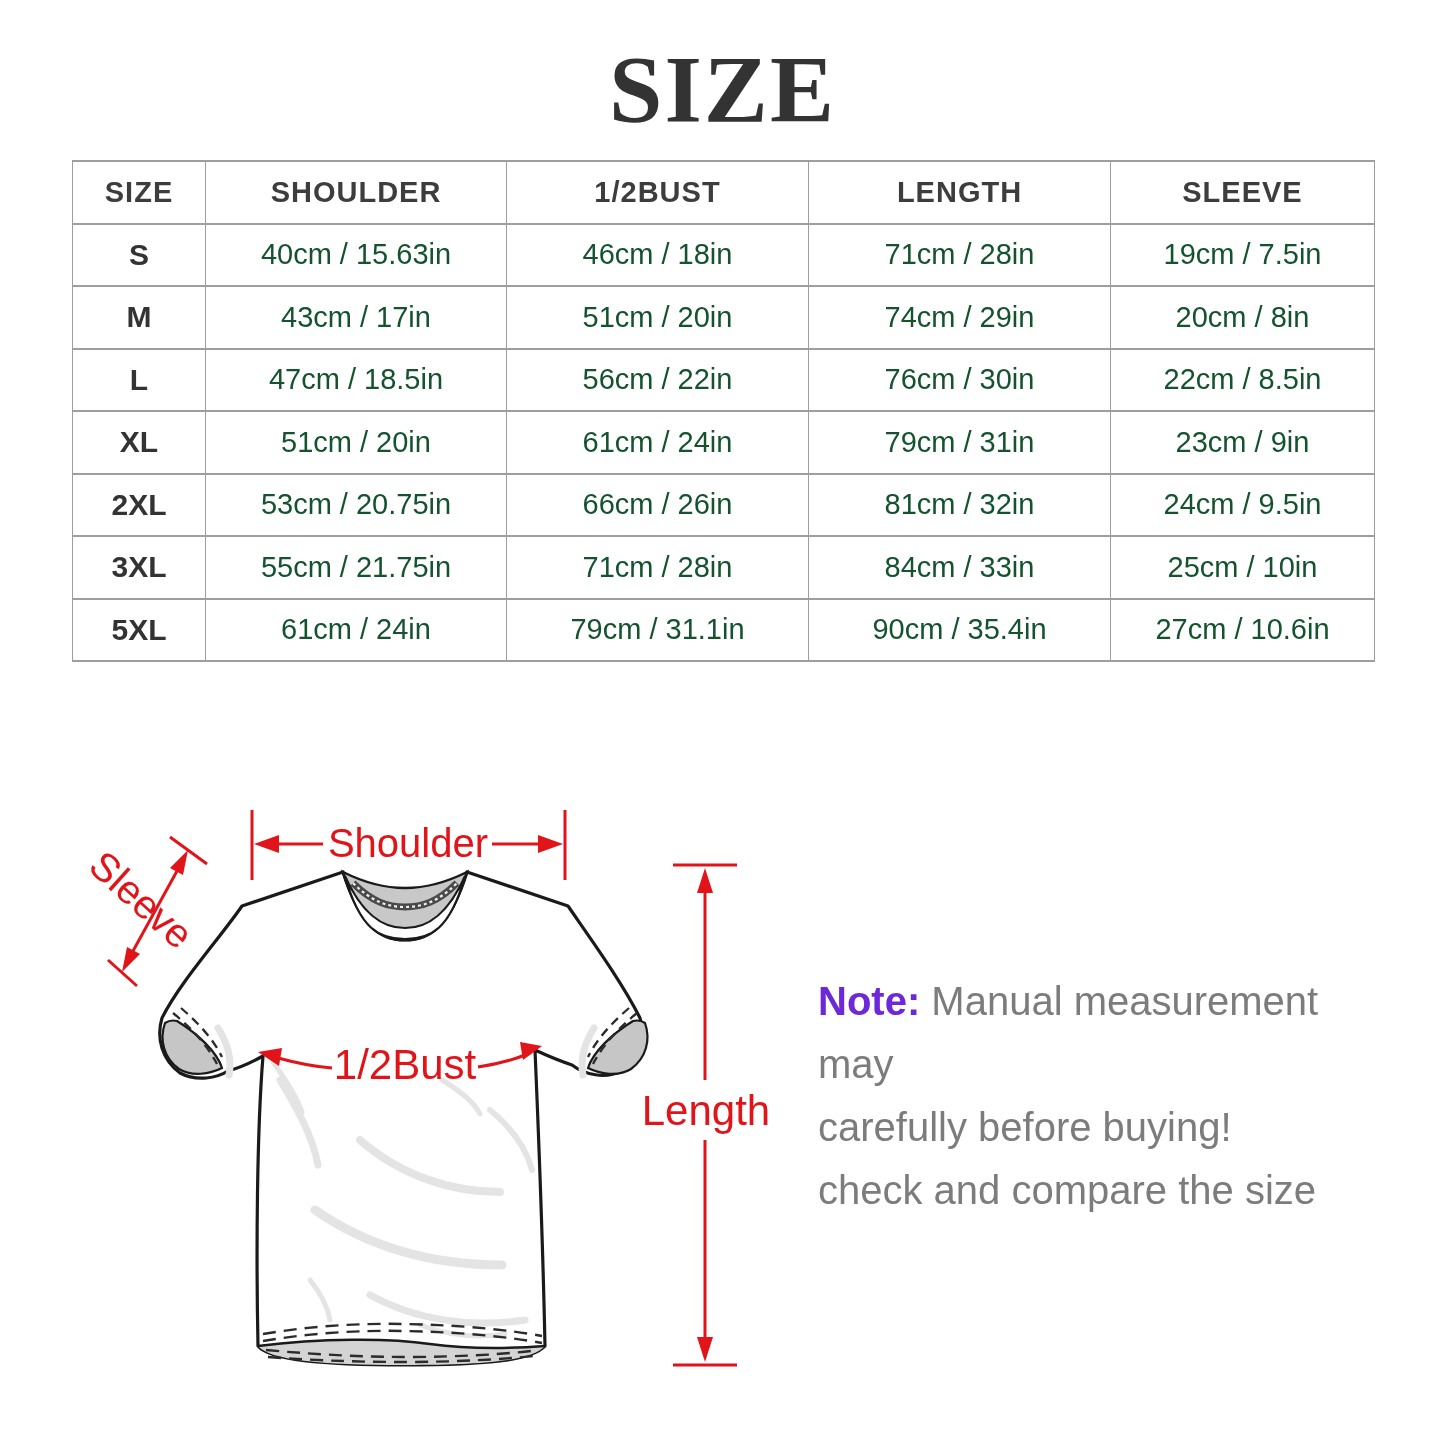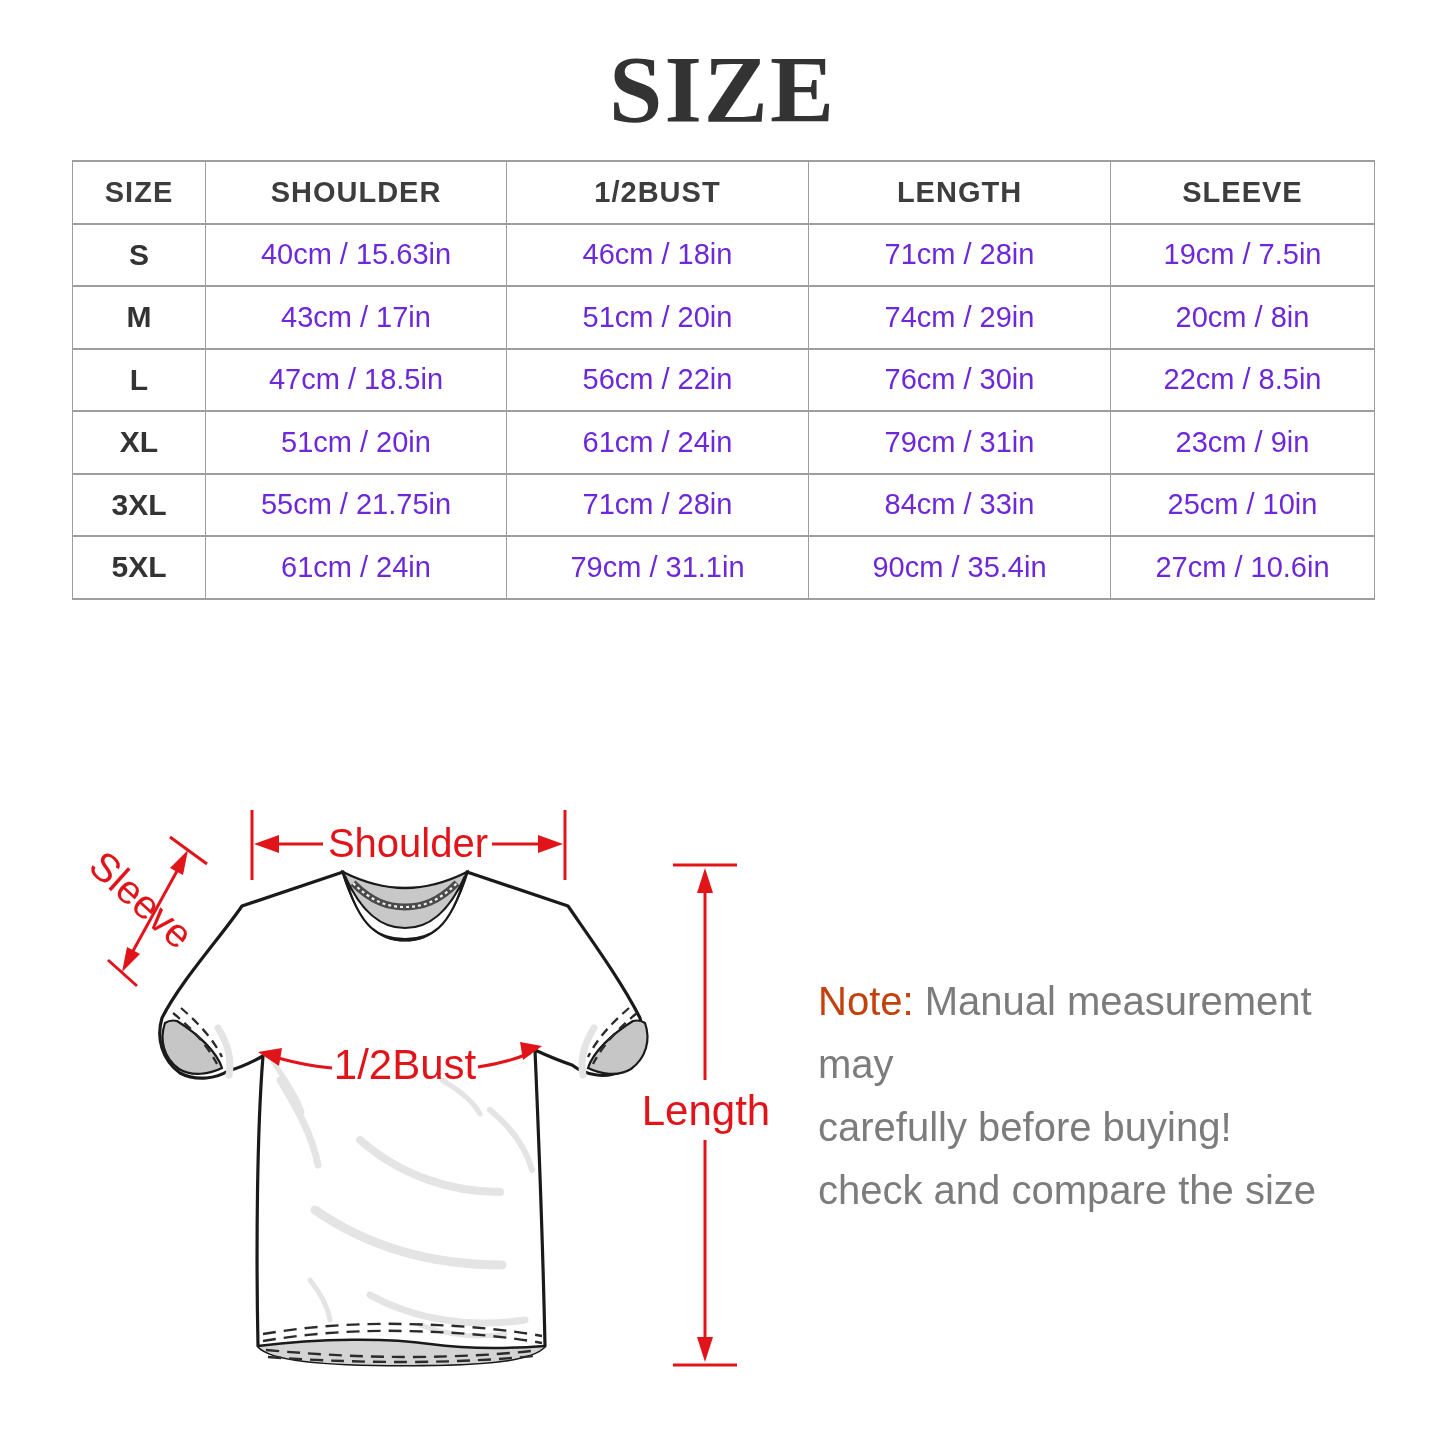--- a/index.html
+++ b/index.html
@@ -15,38 +15,38 @@
 
   table.size-table {
     position:absolute; left:72px; top:160px; width:1302px;
     border-collapse:collapse; table-layout:fixed;
   }
   .size-table th, .size-table td {
     border:1px solid #9e9e9e; border-top-width:2px; border-bottom-width:2px;
     text-align:center; vertical-align:middle; height:62.5px; padding:0;
   }
   .size-table th { font-size:29px; font-weight:bold; color:#3d3d3d; letter-spacing:1px; }
-  .size-table td { font-size:29px; color:#6d28d9; }
+  .size-table td { font-size:29px; color:#14532d; }
   .size-table td.size-cell { font-size:30px; font-weight:bold; color:#333; }
 
   .diagram { position:absolute; left:70px; top:780px; width:720px; height:665px; }
   .diagram .rl { stroke:var(--accent); stroke-width:3; fill:none; }
   .diagram .rf { fill:var(--accent); stroke:none; }
   .diagram .rt { fill:var(--accent); font-family:"Liberation Sans", sans-serif; }
   .diagram .outline { fill:#ffffff; stroke:#1a1a1a; stroke-width:3.2; stroke-linejoin:round; }
   .diagram .thin { fill:none; stroke:#1a1a1a; stroke-width:2.4; }
   .diagram .stitch { fill:none; stroke:#2b2b2b; stroke-width:2.3; stroke-dasharray:9 6; }
   .diagram .hemstitch { fill:none; stroke:#2b2b2b; stroke-width:2.4; stroke-dasharray:13 8; }
   .diagram .wrk { fill:none; stroke:#e4e4e4; stroke-linecap:round; }
 
   .note {
     position:absolute; left:818px; top:970px; width:565px;
     font-size:40px; line-height:63px; color:#7c7c7c;
   }
-  .note .note-prefix { font-weight:normal; color:#c2410c; }
+  .note .note-prefix { font-weight:bold; color:#6d28d9; }
 </style>
 </head>
 <body>
 
 <div class="page">
 
   <div class="page-title">SIZE</div>
 
   <table class="size-table">
     <colgroup>
@@ -88,20 +88,27 @@
           <td>22cm / 8.5in</td>
         </tr>
         <tr>
           <td class="size-cell">XL</td>
           <td>51cm / 20in</td>
           <td>61cm / 24in</td>
           <td>79cm / 31in</td>
           <td>23cm / 9in</td>
         </tr>
         <tr>
+          <td class="size-cell">2XL</td>
+          <td>53cm / 20.75in</td>
+          <td>66cm / 26in</td>
+          <td>81cm / 32in</td>
+          <td>24cm / 9.5in</td>
+        </tr>
+        <tr>
           <td class="size-cell">3XL</td>
           <td>55cm / 21.75in</td>
           <td>71cm / 28in</td>
           <td>84cm / 33in</td>
           <td>25cm / 10in</td>
         </tr>
         <tr>
           <td class="size-cell">5XL</td>
           <td>61cm / 24in</td>
           <td>79cm / 31.1in</td>

